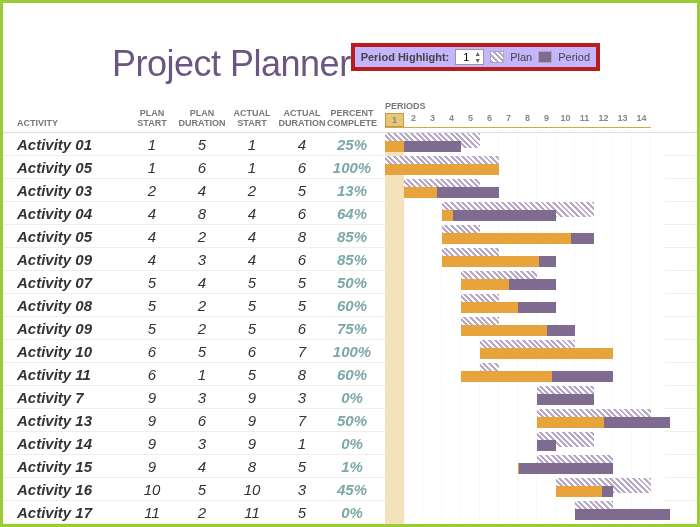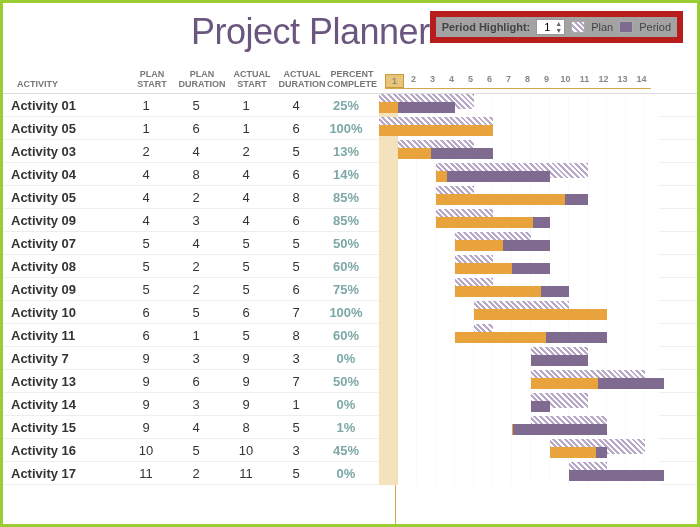--- a/index.html
+++ b/index.html
@@ -1,36 +1,36 @@
 <!DOCTYPE html>
 <html><head>
   <meta charset="utf-8">
   <style>
     * { box-sizing: border-box; margin: 0; padding: 0; }
     body { font-family: Arial, sans-serif; background: #fff; border: 3px solid #9acd32; width: 700px; height: 527px; overflow: hidden; position: relative; }
-    .header { display: flex; justify-content: flex-end; align-items: flex-start; padding: 8px 14px 4px 26px; }
+    .header { display: flex; justify-content: center; align-items: flex-start; padding: 8px 14px 4px 26px; margin-top: 32px; }
     .title { font-size: 36px; font-weight: 300; color: #6b5680; letter-spacing: -0.5px; }
-    .legend { display: flex; align-items: center; gap: 6px; border: 6px solid #b91c1c; padding: 2px 6px; background: #a3a3a3; font-size: 11px; color: #444; }
+    .legend { display: flex; align-items: center; gap: 6px; border: 4px solid #b91c1c; padding: 2px 6px; background: #c4b5fd; font-size: 11px; color: #444; }
     .legend-label { font-weight: bold; }
     .highlight-input { display: flex; align-items: center; border: 1px solid #999; background: #fff; padding: 0 2px; }
     .highlight-input input { border: none; width: 16px; text-align: center; font-size: 11px; outline: none; }
     .spinner { display: flex; flex-direction: column; line-height: 0; }
     .spinner span { font-size: 7px; cursor: pointer; color: #666; user-select: none; line-height: 7px; }
     .swatch-plan { width: 14px; height: 12px; background: repeating-linear-gradient(45deg, #b8a9c9 0 2px, #fff 2px 4px); border: 1px solid #aaa; }
     .swatch-actual { width: 14px; height: 12px; background: #7e6b8f; border: 1px solid #aaa; }
     .content { position: relative; }
     .cols-header { display: flex; font-size: 9px; color: #777; font-weight: bold; padding: 12px 0 4px 14px; align-items: flex-end; }
     .col-activity { width: 110px; }
     .col-num { width: 50px; text-align: center; }
     .col-periods { padding-left: 8px; }
     .periods-labels { display: flex; font-size: 9px; color: #888; padding-left: 0; margin-top: 2px; border-bottom: 1px solid #d4a84a; }
     .period-cell { width: 19px; text-align: center; }
     .period-cell.hl { background: #e8c57a; border: 1px solid #c99b3a; height: 14px; line-height: 12px; }
     .rows { border-top: 1px solid #ddd; }
-    .row { display: flex; align-items: center; font-size: 13px; color: #333; height: 23px; border-bottom: 1px solid #eee; padding-left: 8px; }
+    .row { display: flex; align-items: center; font-size: 15px; color: #333; height: 23px; border-bottom: 1px solid #eee; padding-left: 14px; font-style: italic; }
     .row .col-activity { font-weight: bold; }
     .row .col-num { text-align: center; }
     .row .percent { font-weight: bold; color: #7da8a8; text-align: center; width: 50px; }
     .gantt { position: relative; width: 280px; height: 23px; margin-left: 8px; background: repeating-linear-gradient(90deg, #fff 0 18px, #f9f9f9 18px 19px); }
     .gantt .hl-col { position: absolute; left: 0; top: 0; width: 19px; height: 100%; background: rgba(232,197,122,0.5); }
     .bar-plan { position: absolute; height: 15px; top: 0; background: repeating-linear-gradient(45deg, #b8a9c9 0 2px, #fff 2px 4px); }
     .bar-actual { position: absolute; height: 11px; top: 8px; background: #7e6b8f; }
     .bar-complete { position: absolute; height: 11px; top: 8px; background: #e8a33d; }
     .vline { position: absolute; left: 392px; top: 92px; width: 1px; height: 430px; background: #d4a84a; }
   </style>
@@ -57,20 +57,21 @@
 
 <div class="content">
   <div class="cols-header">
     <div class="col-activity">ACTIVITY</div>
     <div class="col-num">PLAN START</div>
     <div class="col-num">PLAN DURATION</div>
     <div class="col-num">ACTUAL START</div>
     <div class="col-num">ACTUAL DURATION</div>
     <div class="col-num">PERCENT COMPLETE</div>
     <div class="col-periods">
+      <div>PERIODS</div>
       <div class="periods-labels" id="period-labels">
           <span class="period-cell hl">1</span>
           <span class="period-cell">2</span>
           <span class="period-cell">3</span>
           <span class="period-cell">4</span>
           <span class="period-cell">5</span>
           <span class="period-cell">6</span>
           <span class="period-cell">7</span>
           <span class="period-cell">8</span>
           <span class="period-cell">9</span>
@@ -125,21 +126,21 @@
           <div class="bar-actual" style="left: 19px; width: 95px;"></div>
           <div class="bar-complete" style="left: 19px; width: 33.25px;"></div>
         </div>
       </div>
       <div class="row">
         <div class="col-activity">Activity 04</div>
         <div class="col-num">4</div>
         <div class="col-num">8</div>
         <div class="col-num">4</div>
         <div class="col-num">6</div>
-        <div class="percent">14%</div>
+        <div class="percent">64%</div>
         <div class="gantt">
           <div class="hl-col" style="left: 0px;"></div>
           <div class="bar-plan" style="left: 57px; width: 152px;"></div>
           <div class="bar-actual" style="left: 57px; width: 114px;"></div>
           <div class="bar-complete" style="left: 57px; width: 11.4px;"></div>
         </div>
       </div>
       <div class="row">
         <div class="col-activity">Activity 05</div>
         <div class="col-num">4</div>

